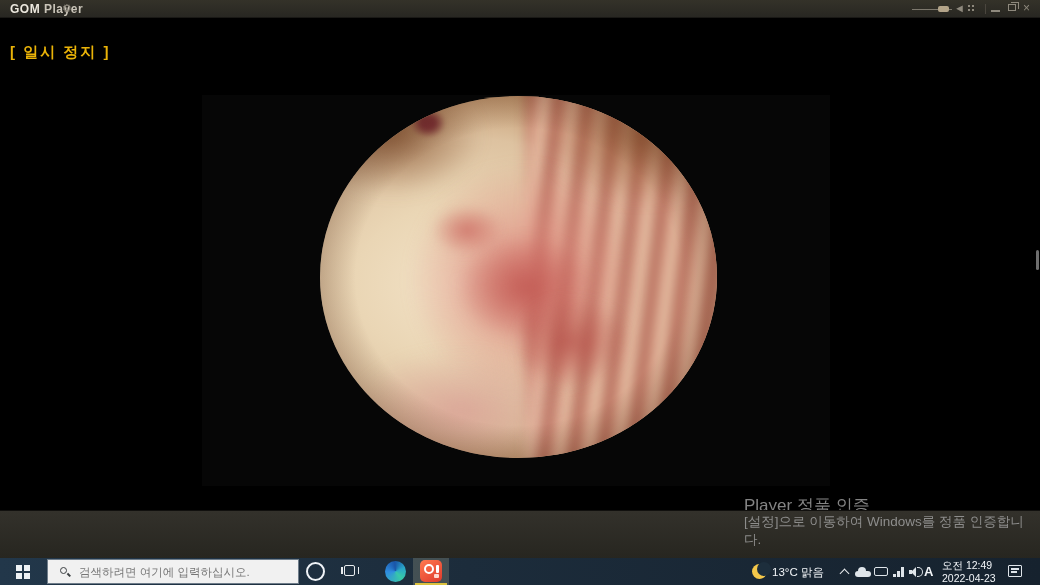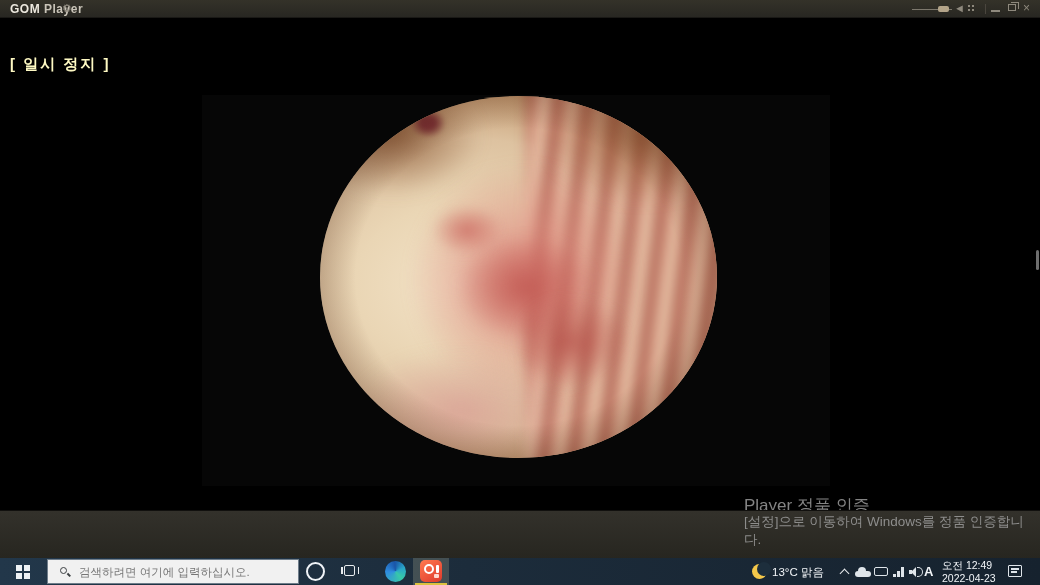--- a/index.html
+++ b/index.html
@@ -20,21 +20,21 @@
   .dotgrid i{position:absolute;width:2px;height:2px;background:#8e897d;}
   .sep-v{left:985px;top:4px;width:1px;height:10px;background:#4a463e;}
   .btn-min{left:991px;top:10px;width:9px;height:2px;background:#8e897d;}
   .btn-rest{left:1008px;top:4px;width:8px;height:7px;border:1px solid #8e897d;}
   .btn-rest i{position:absolute;left:2px;top:-3px;width:8px;height:7px;border:1px solid #8e897d;border-left:none;border-bottom:none;}
   .btn-close{left:1023px;top:1px;color:#8e897d;font-size:12px;}
 
   
   .videobg{left:0;top:18px;width:1040px;height:492px;background:#000;}
   .frame{left:202px;top:77px;width:628px;height:391px;background:#060606;}
-  .pause-ov{left:10px;top:25px;color:#fef9c3;font-size:15px;font-weight:bold;letter-spacing:2px;margin-top:12px;}
+  .pause-ov{left:10px;top:25px;color:#eab308;font-size:15px;font-weight:bold;letter-spacing:2px;}
 
   
   .scope{left:320px;top:78px;width:397px;height:362px;border-radius:50%;overflow:hidden;background:#120805;}
   .scope>div{position:absolute;}
   .sc-base{inset:0;background:radial-gradient(ellipse at 36% 52%,#f3e3c8 0%,#ead6b5 30%,#ddc2a0 55%,#b98a5e 80%,#472612 96%,#1b0d06 100%);}
   .sc-folds{left:52%;right:-6%;top:-6%;bottom:-6%;background:repeating-linear-gradient(97deg,#a85548 0 9px,#cc8371 9px 16px,#e8bda4 16px 29px);filter:blur(6px);opacity:.8;}
   .sc-pink{left:22%;top:18%;width:58%;height:66%;background:radial-gradient(ellipse,rgba(219,130,120,.95) 0%,rgba(219,130,120,0) 70%);filter:blur(7px);}
   .sc-red1{left:34%;top:38%;width:36%;height:30%;background:radial-gradient(ellipse,rgba(190,84,78,.8),rgba(190,84,78,0) 70%);filter:blur(6px);}
   .sc-red2{left:48%;top:55%;width:30%;height:26%;background:radial-gradient(ellipse,rgba(176,70,64,.7),rgba(176,70,64,0) 70%);filter:blur(6px);}
   .sc-red3{left:28%;top:30%;width:18%;height:14%;background:radial-gradient(ellipse,rgba(200,95,88,.7),rgba(200,95,88,0) 70%);filter:blur(5px);}

